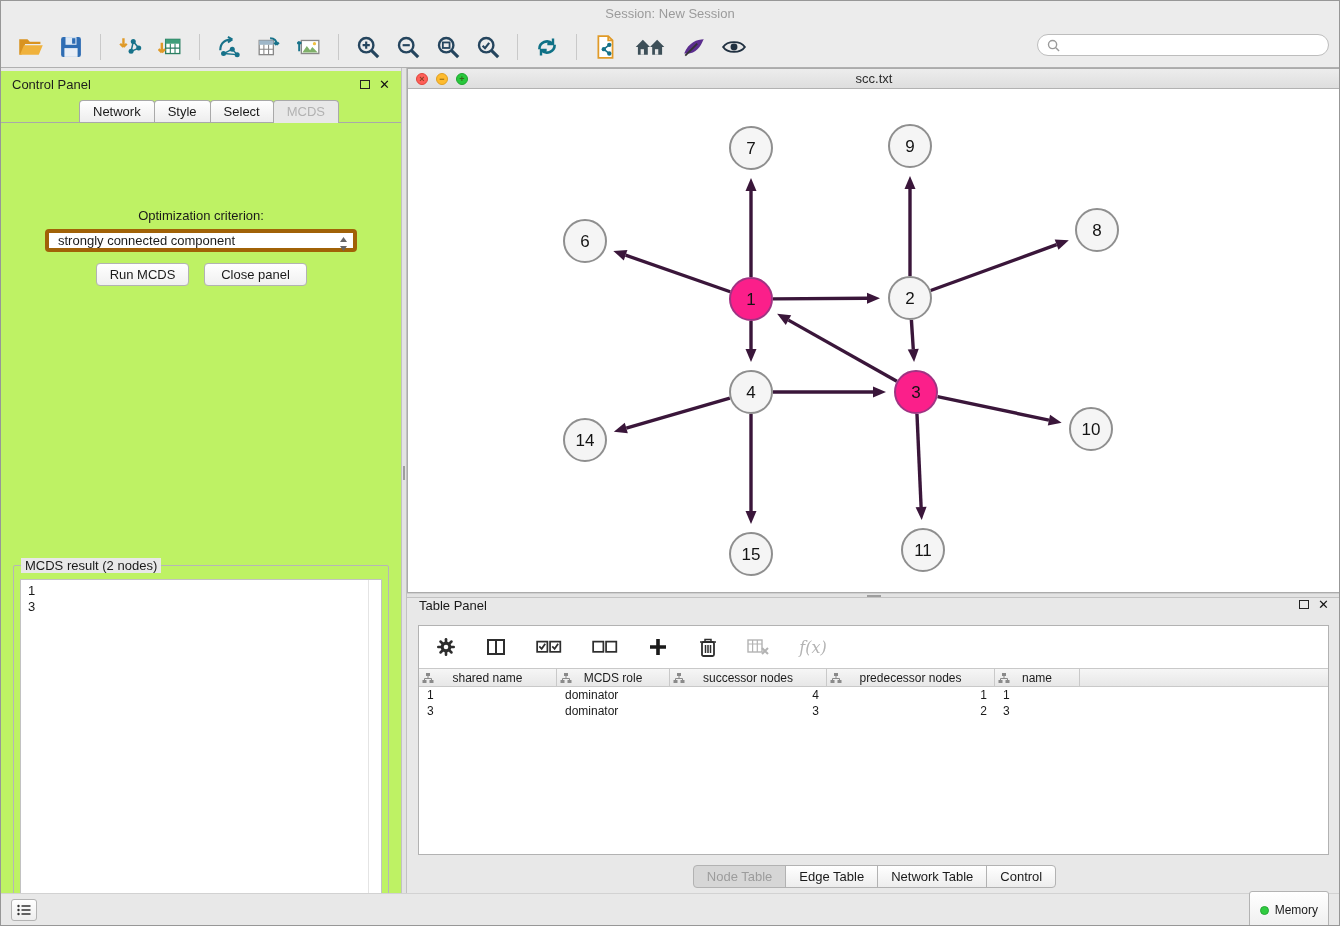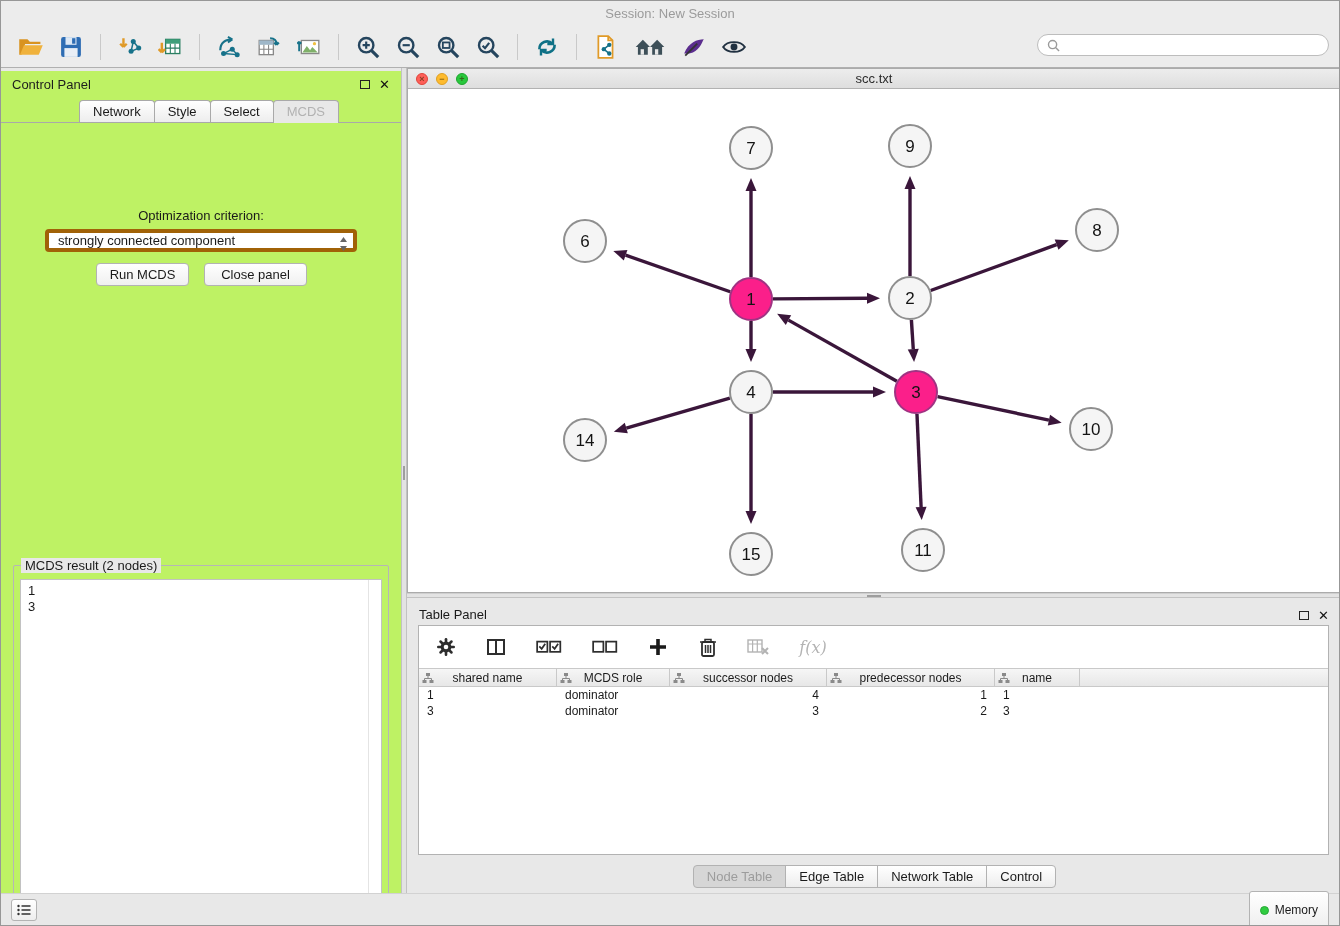--- a/index.html
+++ b/index.html
@@ -41,21 +41,21 @@
 .net-titlebar{height:20px;background:linear-gradient(#ededed,#dedede);border-bottom:1px solid #b2b2b2;position:relative;text-align:center;font-size:13px;line-height:19px;color:#2b2b2b}
 .traffic{position:absolute;left:8px;top:4px;display:flex;gap:8px}
 .light{width:12px;height:12px;border-radius:50%;font-size:9px;line-height:11px;text-align:center;color:rgba(60,40,0,.6);font-weight:bold}
 .light.red{background:#fe5f58;border:1px solid #e0443c}
 .light.yellow{background:#febb2e;border:1px solid #dfa023}
 .light.green{background:#28c83c;border:1px solid #1fa52f}
 .net-canvas{position:absolute;left:0;top:20px;width:932px;height:503px;background:#fff}
 #graph-svg text{font-family:"Liberation Sans","DejaVu Sans",sans-serif}
 
 .table-panel{position:absolute;left:406px;top:597px;width:934px;height:295px;background:#e8e8e8}
-.tp-header{height:24px;display:flex;align-items:flex-end;padding:0 12px;font-size:13px;gap:10px}
+.tp-header{height:24px;display:flex;align-items:flex-start;padding:0 12px;font-size:13px;gap:10px}
 .tp-box{position:absolute;left:11px;top:27px;width:911px;height:230px;background:#fff;border:1px solid #b2b2b2;overflow:hidden}
 .tp-toolbar{height:42px;display:flex;align-items:center;gap:20px;padding:0 12px}
 .tp-ic{width:30px;height:30px;display:flex;align-items:center;justify-content:center}
 .fx{font-family:"DejaVu Serif","Liberation Serif",serif;font-style:italic;color:#b3b3b3;font-size:16px}
 .table-header{display:flex;height:19px;background:linear-gradient(#f6f6f6,#e7e7e7);border-top:1px solid #c9c9c9;border-bottom:1px solid #c9c9c9}
 .th{position:relative;display:flex;align-items:center;justify-content:center;font-size:12px;border-right:1px solid #c9c9c9;flex:none;color:#1c1c1c}
 .sort-ic{position:absolute;left:3px;top:3px;width:12px;height:12px}
 .tr{display:flex;height:16px;font-size:12px;align-items:center}
 .td{flex:none;padding:0 8px;white-space:nowrap;overflow:hidden}
 .bottom-tabs{position:absolute;left:0;width:100%;top:267px;display:flex;justify-content:center}

